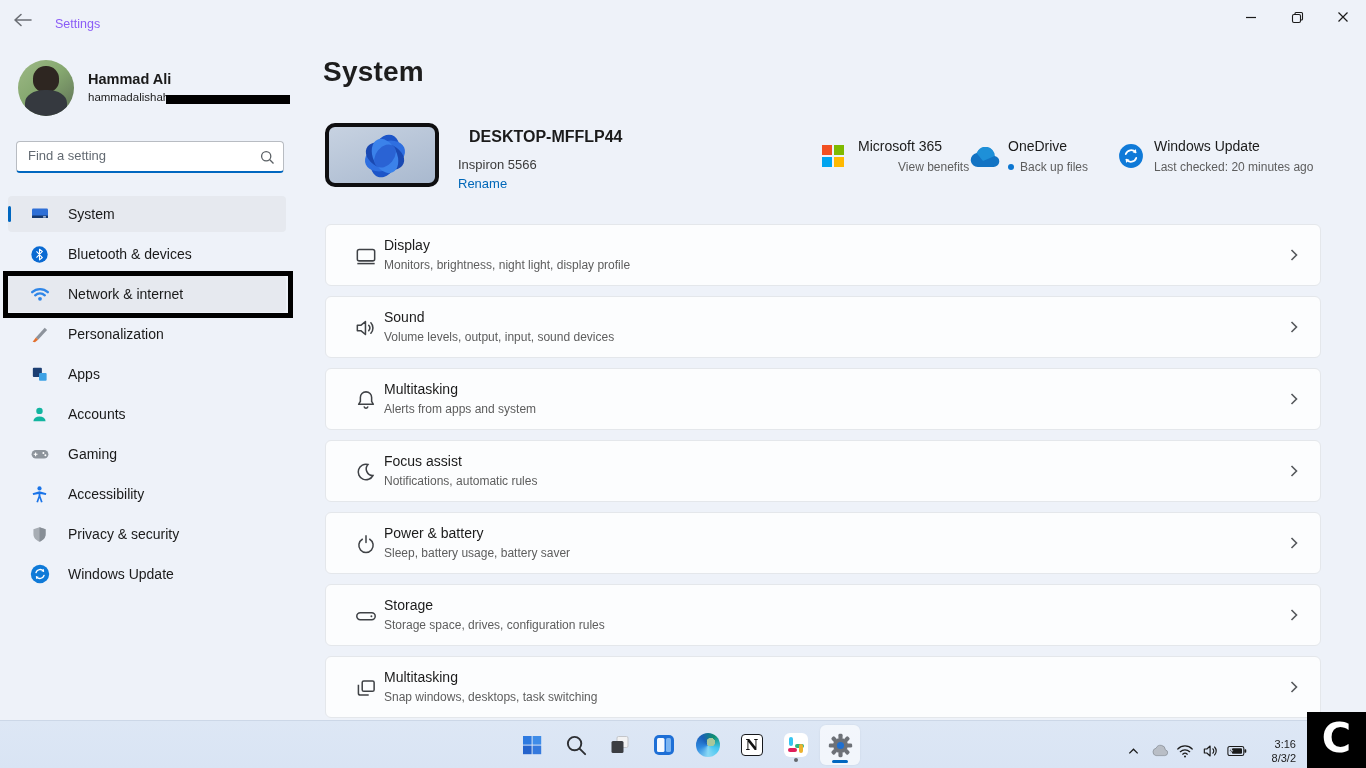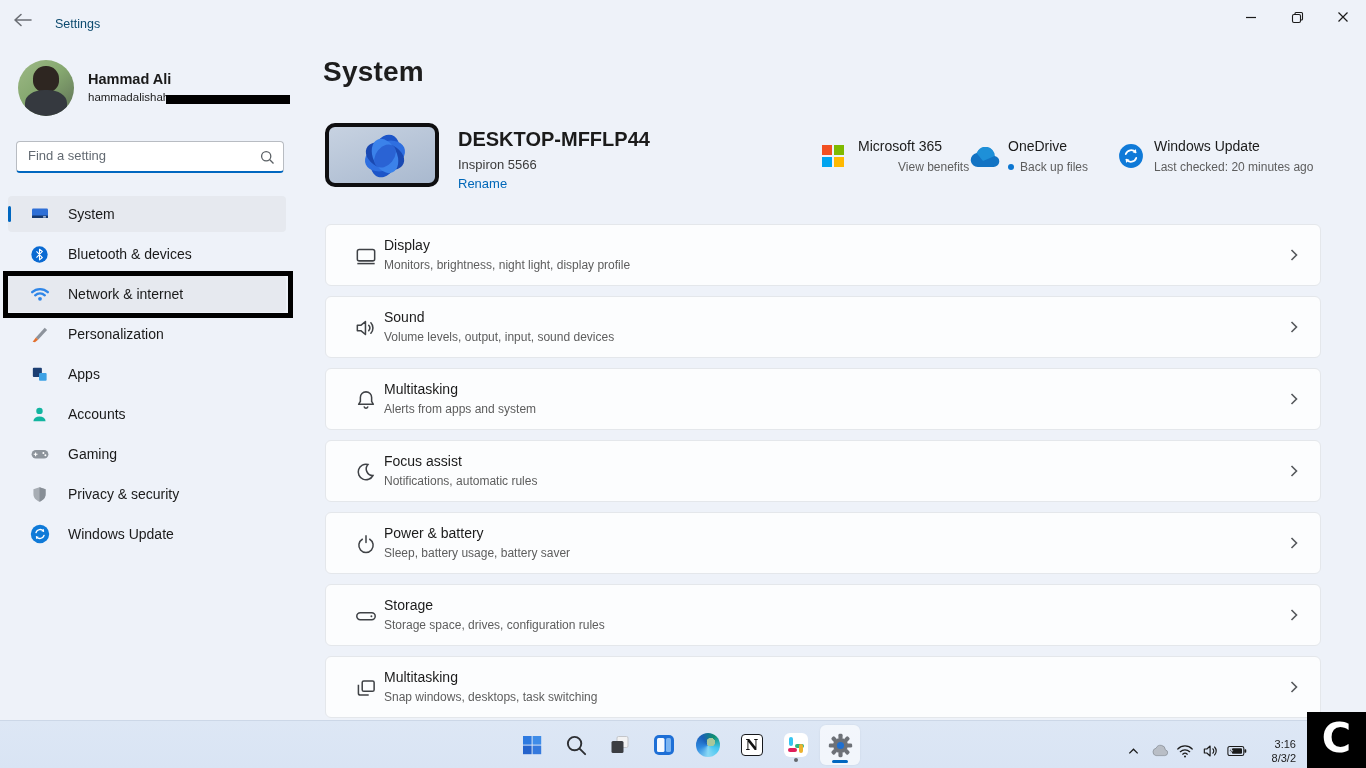--- a/index.html
+++ b/index.html
@@ -2,21 +2,21 @@
 <html><head>
 <meta charset="utf-8">
 <style>
   * { margin:0; padding:0; box-sizing:border-box; }
   html,body { width:1366px; height:768px; overflow:hidden; }
   body { background:#eef2f9; font-family:"Liberation Sans", sans-serif; color:#1a1a1a; position:relative; }
 
   
   .titlebar { position:absolute; left:0; top:0; width:1366px; height:40px; }
   .back-btn { position:absolute; left:12px; top:11px; width:24px; height:20px; color:#6b6f75; cursor:pointer; }
-  .app-title { position:absolute; left:55px; top:17px; font-size:12.5px; color:#0c4a6e; }
+  .app-title { position:absolute; left:55px; top:17px; font-size:12.5px; color:#8b5cf6; }
   .win-controls { position:absolute; right:0; top:0; display:flex; }
   .win-btn { width:46px; height:34px; display:flex; align-items:center; justify-content:center; color:#1b1b1b; }
 
   
   .avatar { position:absolute; left:18px; top:60px; width:56px; height:56px; border-radius:50%;
             background:linear-gradient(140deg,#9db986 0%, #86a870 45%, #5c6e54 100%); overflow:hidden; }
   .avatar::before { content:""; position:absolute; left:15px; top:6px; width:26px; height:26px; border-radius:48% 48% 42% 42%; background:#2e2621; }
   .avatar::after  { content:""; position:absolute; left:7px; top:30px; width:42px; height:28px; border-radius:46% 46% 0 0; background:#35393f; }
   .profile-name  { position:absolute; left:88px; top:71px; font-size:14.5px; font-weight:bold; }
   .profile-email { position:absolute; left:88px; top:91px; font-size:11.5px; color:#1b1b1b; }
@@ -39,21 +39,21 @@
               border-radius:2px; background:#0067c0; }
 
   .annotation-box { position:absolute; left:3px; top:271px; width:290px; height:47px;
               border:5px solid #000; z-index:150; pointer-events:none; }
 
   
   .page-title { position:absolute; left:323px; top:56px; font-size:28px; font-weight:600; color:#1d1d1d; letter-spacing:.2px; }
 
   .device-img { position:absolute; left:325px; top:123px; width:114px; height:64px; border:4px solid #0e0e10;
               border-radius:10px; background:linear-gradient(160deg,#c7d2e1 0%, #a9b9cf 100%); overflow:hidden; }
-  .device-name   { position:absolute; left:458px; top:128px; font-size:20px; font-weight:600; color:#1b1b1b; }
+  .device-name   { position:absolute; left:469px; top:128px; font-size:16px; font-weight:600; color:#1b1b1b; }
   .device-model  { position:absolute; left:458px; top:157px; font-size:13px; color:#3b3b3b; }
   .device-rename { position:absolute; left:458px; top:176px; font-size:13px; color:#0067b8; cursor:pointer; }
 
   .qi-title { position:absolute; font-size:14px; font-weight:normal; color:#1b1b1b; white-space:nowrap; }
   .qi-sub   { position:absolute; font-size:12px; color:#5d5d5d; white-space:nowrap; }
   .ms-logo { position:absolute; left:822px; top:145px; width:22px; height:22px; display:grid;
              grid-template-columns:10px 10px; grid-template-rows:10px 10px; gap:2px; }
   .ms-logo span:nth-child(1){background:#f25022}.ms-logo span:nth-child(2){background:#7fba00}
   .ms-logo span:nth-child(3){background:#00a4ef}.ms-logo span:nth-child(4){background:#ffb900}
   .onedrive-ic { position:absolute; left:963px; top:147px; width:38px; height:24px; }
@@ -210,20 +210,29 @@
           <rect x="1.6" y="6" width="16.8" height="8.6" rx="4.3" fill="#8d949c"></rect>
           <path d="M5.6 8.4 v3.8 M3.7 10.3 h3.8" stroke="#fff" stroke-width="1.1"></path>
           <circle cx="13.4" cy="9" r="1" fill="#fff"></circle>
           <circle cx="15.4" cy="11.2" r="1" fill="#fff"></circle>
         </svg>
     </span>
     <span class="lbl">Gaming</span>
   </div>
   <div class="nav-item">
     <span class="ic">
+      <svg width="19" height="19" viewBox="0 0 20 20" fill="#1a74e8">
+          <circle cx="10" cy="3.6" r="2.2"></circle>
+          <path d="M10 6.6 L2.8 8.8 l.55 1.7 L9 9.4 v2.2 l-2.3 6.3 1.75.65 L10 13.6 l1.55 4.95 1.75-.65 L11 11.6 V9.4 l5.65 1.1 .55-1.7 Z"></path>
+        </svg>
+    </span>
+    <span class="lbl">Accessibility</span>
+  </div>
+  <div class="nav-item">
+    <span class="ic">
       <svg width="19" height="19" viewBox="0 0 20 20">
           <path d="M10 2.4 l6.4 2.1 v5.1 c0 4.2-3.1 6.9-6.4 8 C6.7 16.5 3.6 13.8 3.6 9.6 V4.5 Z" fill="#a7adb4"></path>
           <path d="M10 2.4 l6.4 2.1 v5.1 c0 4.2-3.1 6.9-6.4 8 Z" fill="#878e96"></path>
         </svg>
     </span>
     <span class="lbl">Privacy &amp; security</span>
   </div>
   <div class="nav-item">
     <span class="ic">
       <svg width="20" height="20" viewBox="0 0 24 24">

